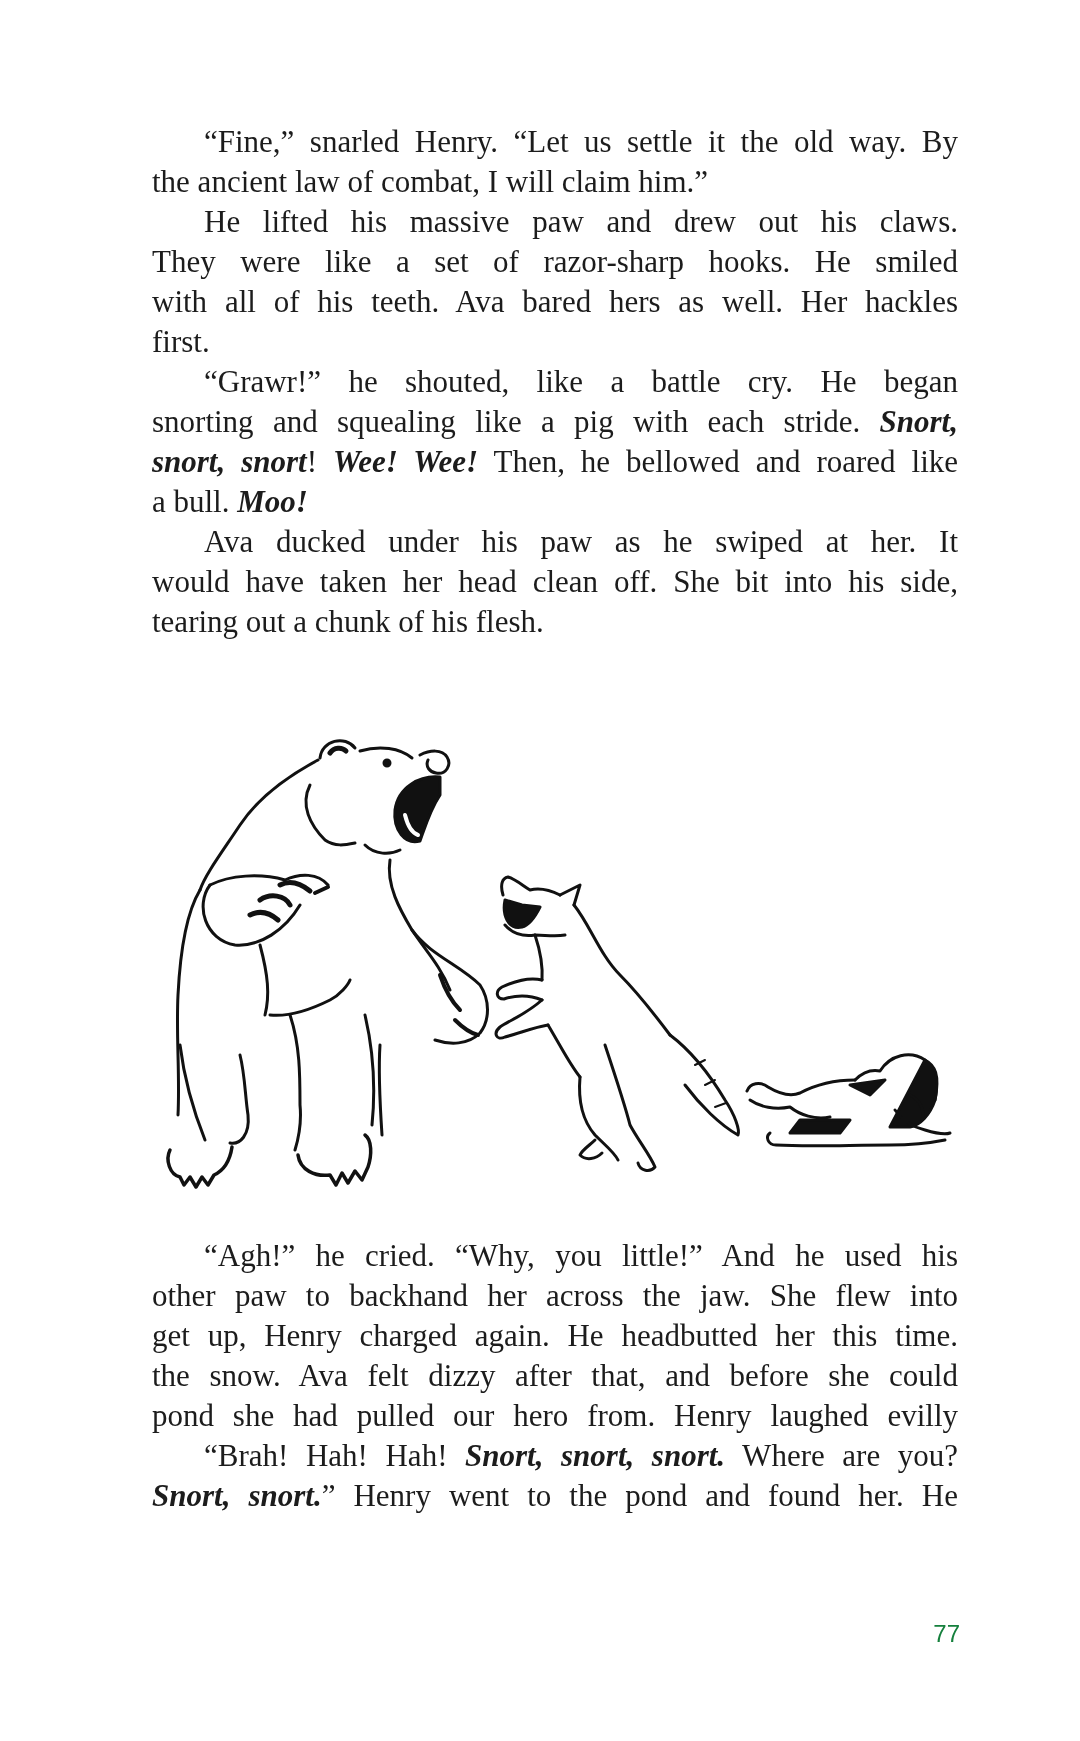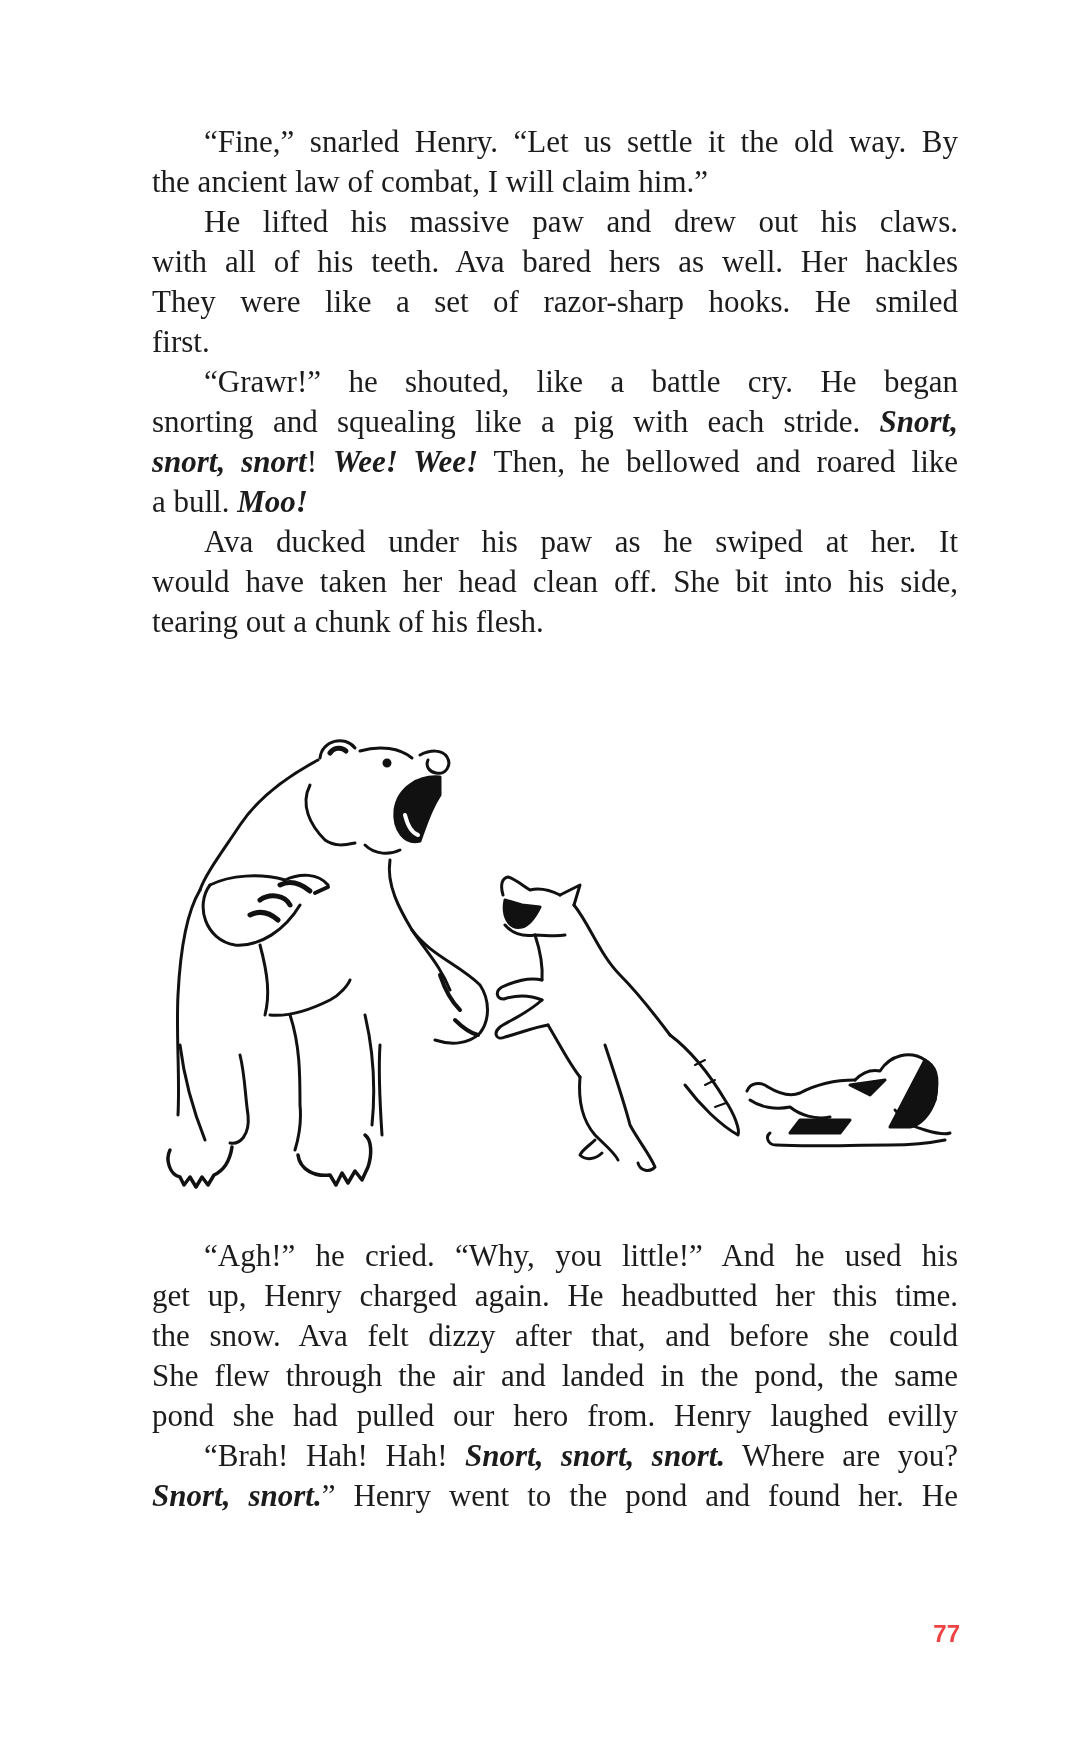--- a/index.html
+++ b/index.html
@@ -17,35 +17,35 @@
     text-align: justify; text-align-last: justify;
     overflow: hidden;
   }
   .line.last { text-align-last: left; }
   .line.indent { padding-left: 52px; }
   .line i { font-style: italic; font-weight: bold; }
   .illustration { position: absolute; left: 150px; top: 715px; width: 810px; height: 480px; }
   .illustration svg { width: 810px; height: 480px; display: block; }
   .page-number {
     position: absolute; left: 920px; top: 1620px; width: 40px; text-align: right;
-    font-family: "Liberation Sans", "DejaVu Sans", sans-serif; font-weight: bold;
-    font-size: 24px; color: #ef4444; line-height: 28px;
+    font-family: "Liberation Sans", "DejaVu Sans", sans-serif; font-weight: normal;
+    font-size: 24px; color: #15803d; line-height: 28px;
   }
 </style>
 </head>
 <body>
 
 <div class="page">
 
   <div class="column col-top" id="top-block">
       <div class="line indent"><span>“Fine,” snarled Henry. “Let us settle it the old way. By</span></div>
       <div class="line last"><span>the ancient law of combat, I will claim him.”</span></div>
       <div class="line indent"><span>He lifted his massive paw and drew out his claws.</span></div>
+      <div class="line"><span>They were like a set of razor-sharp hooks. He smiled</span></div>
       <div class="line"><span>with all of his teeth. Ava bared hers as well. Her hackles</span></div>
-      <div class="line"><span>They were like a set of razor-sharp hooks. He smiled</span></div>
       <div class="line last"><span>first.</span></div>
       <div class="line indent"><span>“Grawr!” he shouted, like a battle cry. He began</span></div>
       <div class="line"><span>snorting and squealing like a pig with each stride. </span><i>Snort,</i></div>
       <div class="line"><i>snort, snort</i><span>! </span><i>Wee! Wee!</i><span> Then, he bellowed and roared like</span></div>
       <div class="line last"><span>a bull. </span><i>Moo!</i></div>
       <div class="line indent"><span>Ava ducked under his paw as he swiped at her. It</span></div>
       <div class="line"><span>would have taken her head clean off. She bit into his side,</span></div>
       <div class="line last"><span>tearing out a chunk of his flesh.</span></div>
     </div>
 
@@ -128,22 +128,22 @@
         <path d="M620 418 C615 422 618 430 626 430 C660 432 700 430 740 430 C760 430 780 428 795 425"></path>
         <path d="M650 405 L700 405 L690 418 L640 418 Z" fill="#111"></path>
         <path d="M745 395 C752 405 762 412 775 415 C785 418 795 420 800 418"></path>
         <path d="M760 380 C770 385 775 395 772 405"></path>
       </g>
     </svg>
   </div>
 
   <div class="column col-bottom" id="bottom-block">
       <div class="line indent"><span>“Agh!” he cried. “Why, you little!” And he used his</span></div>
+      <div class="line"><span>other paw to backhand her across the jaw. She flew into</span></div>
       <div class="line"><span>get up, Henry charged again. He headbutted her this time.</span></div>
       <div class="line"><span>the snow. Ava felt dizzy after that, and before she could</span></div>
-      <div class="line"><span>She flew through the air and landed in the pond, the same</span></div>
       <div class="line"><span>pond she had pulled our hero from. Henry laughed evilly</span></div>
       <div class="line indent"><span>“Brah! Hah! Hah! </span><i>Snort, snort, snort.</i><span> Where are you?</span></div>
       <div class="line"><i>Snort, snort.</i><span>” Henry went to the pond and found her. He</span></div>
     </div>
 
   <div class="page-number">77</div>
 </div>
 
 </body></html>

